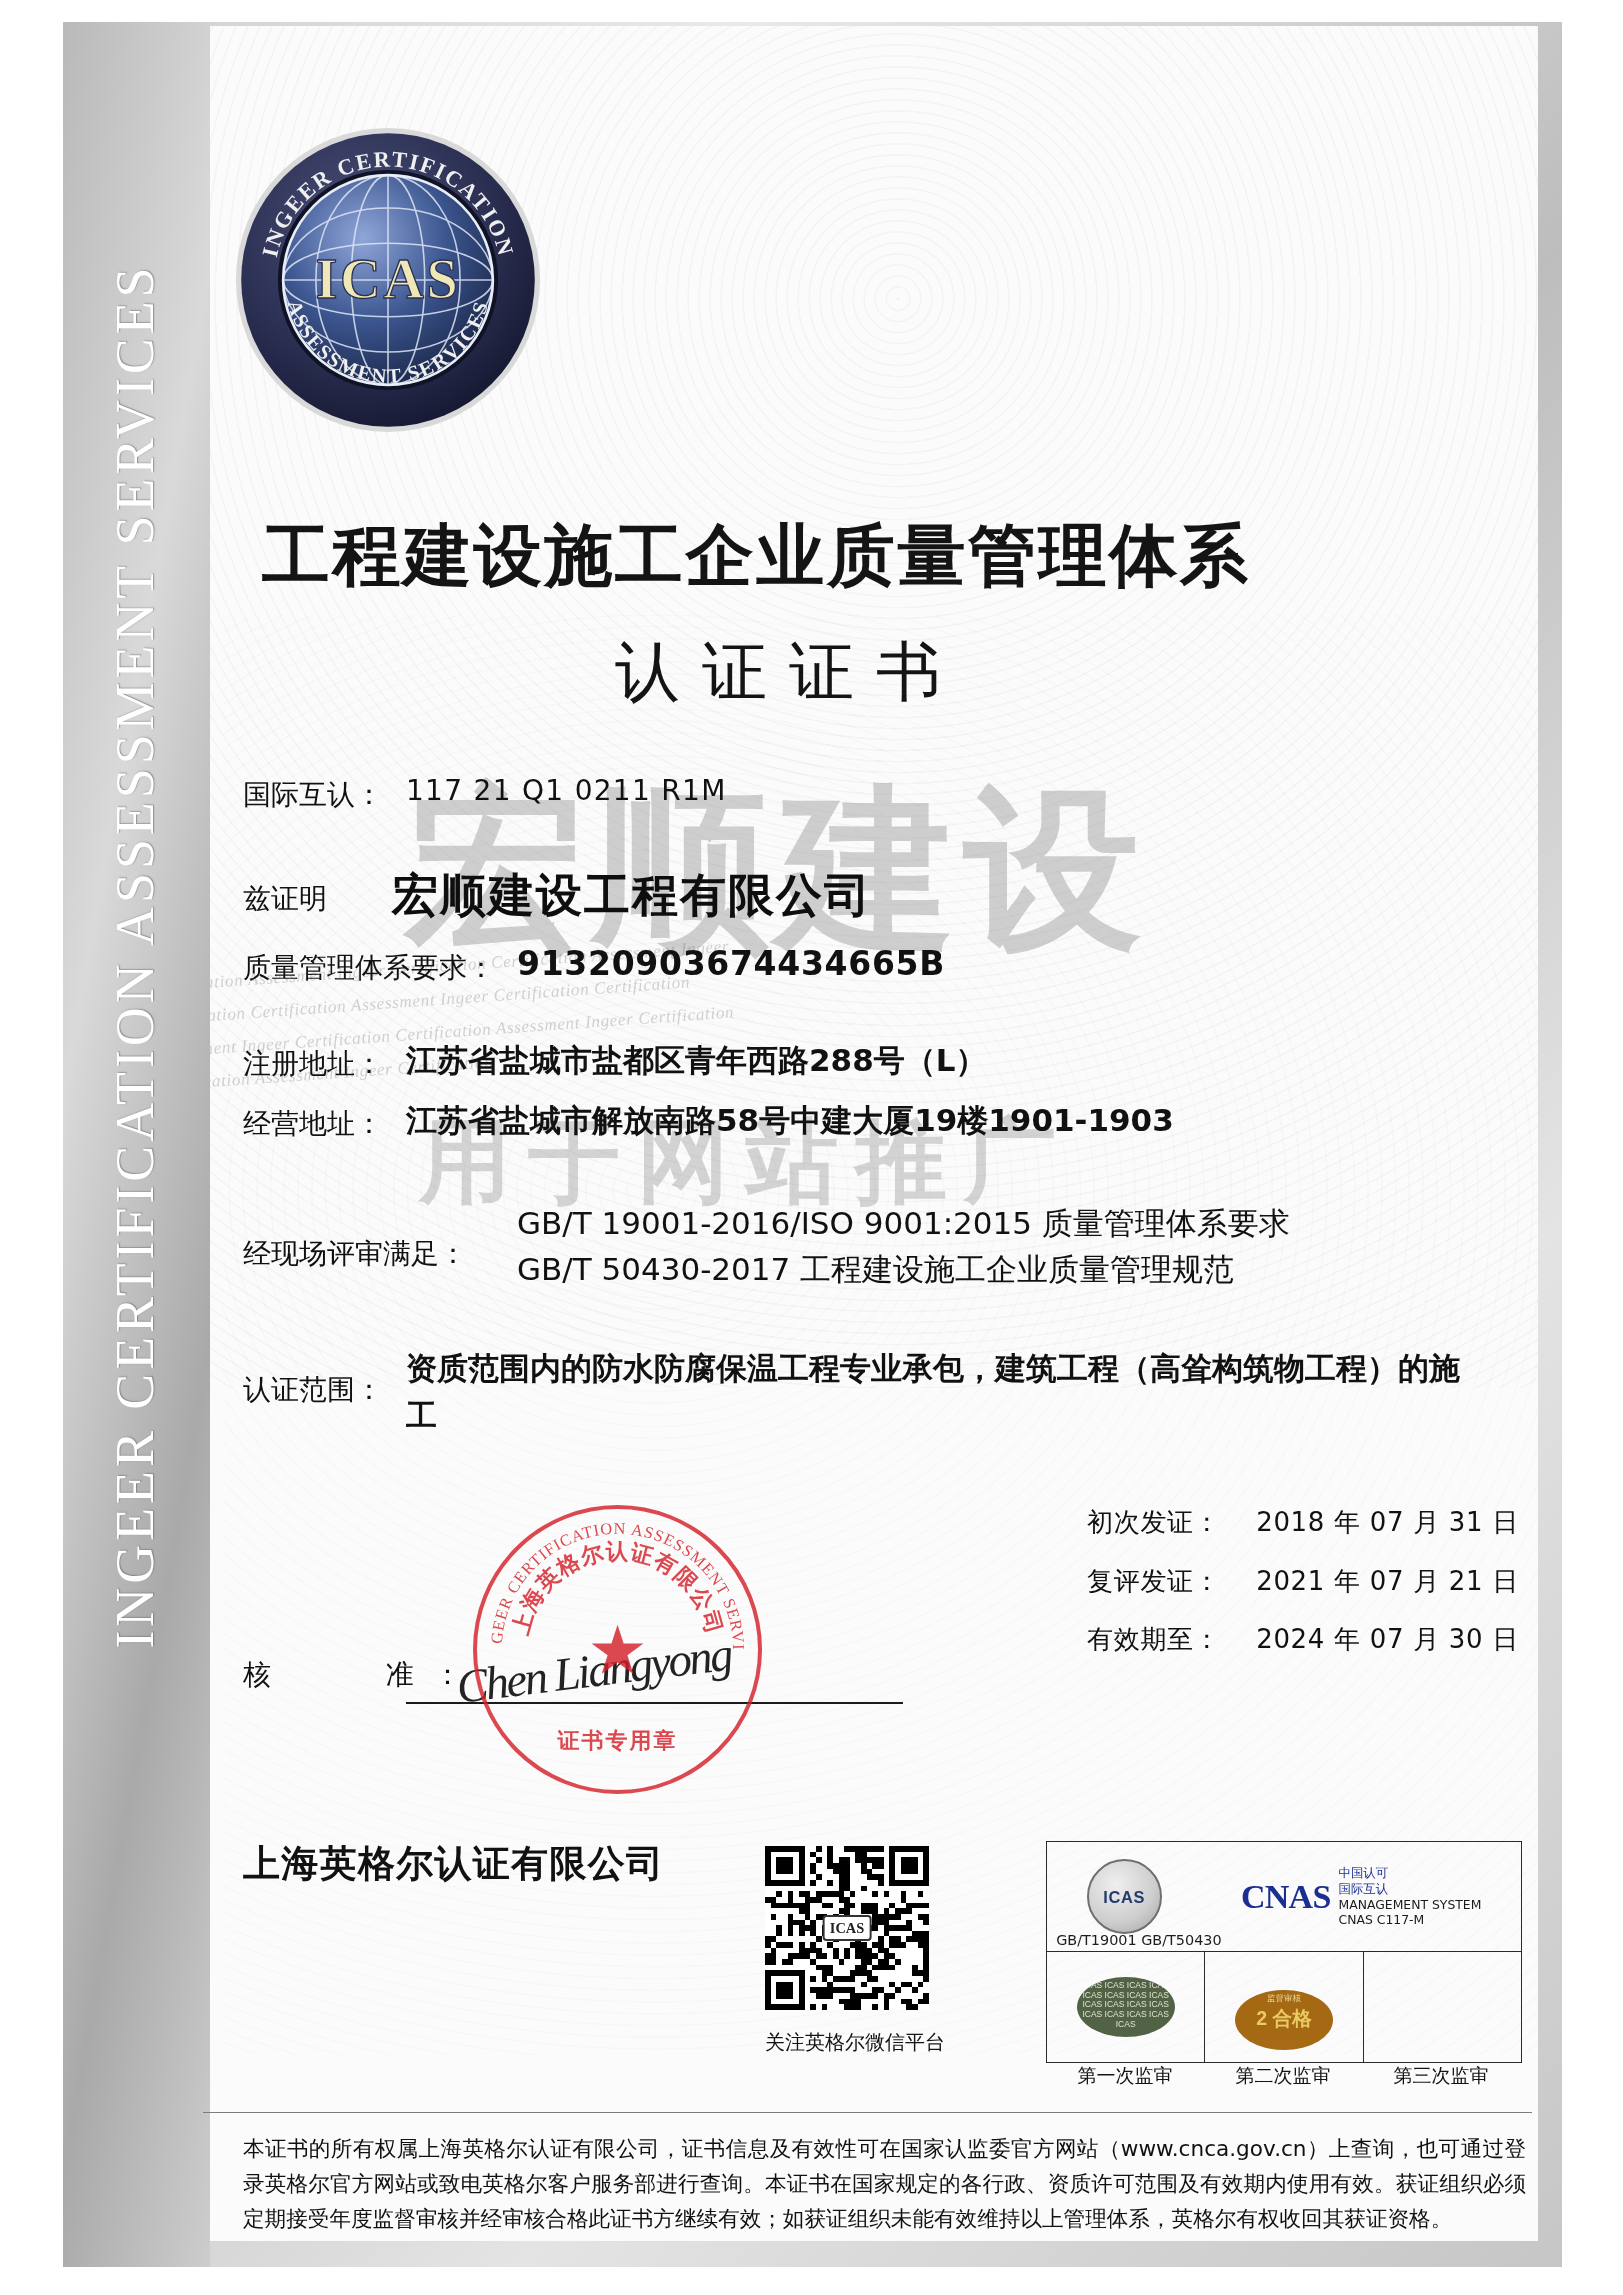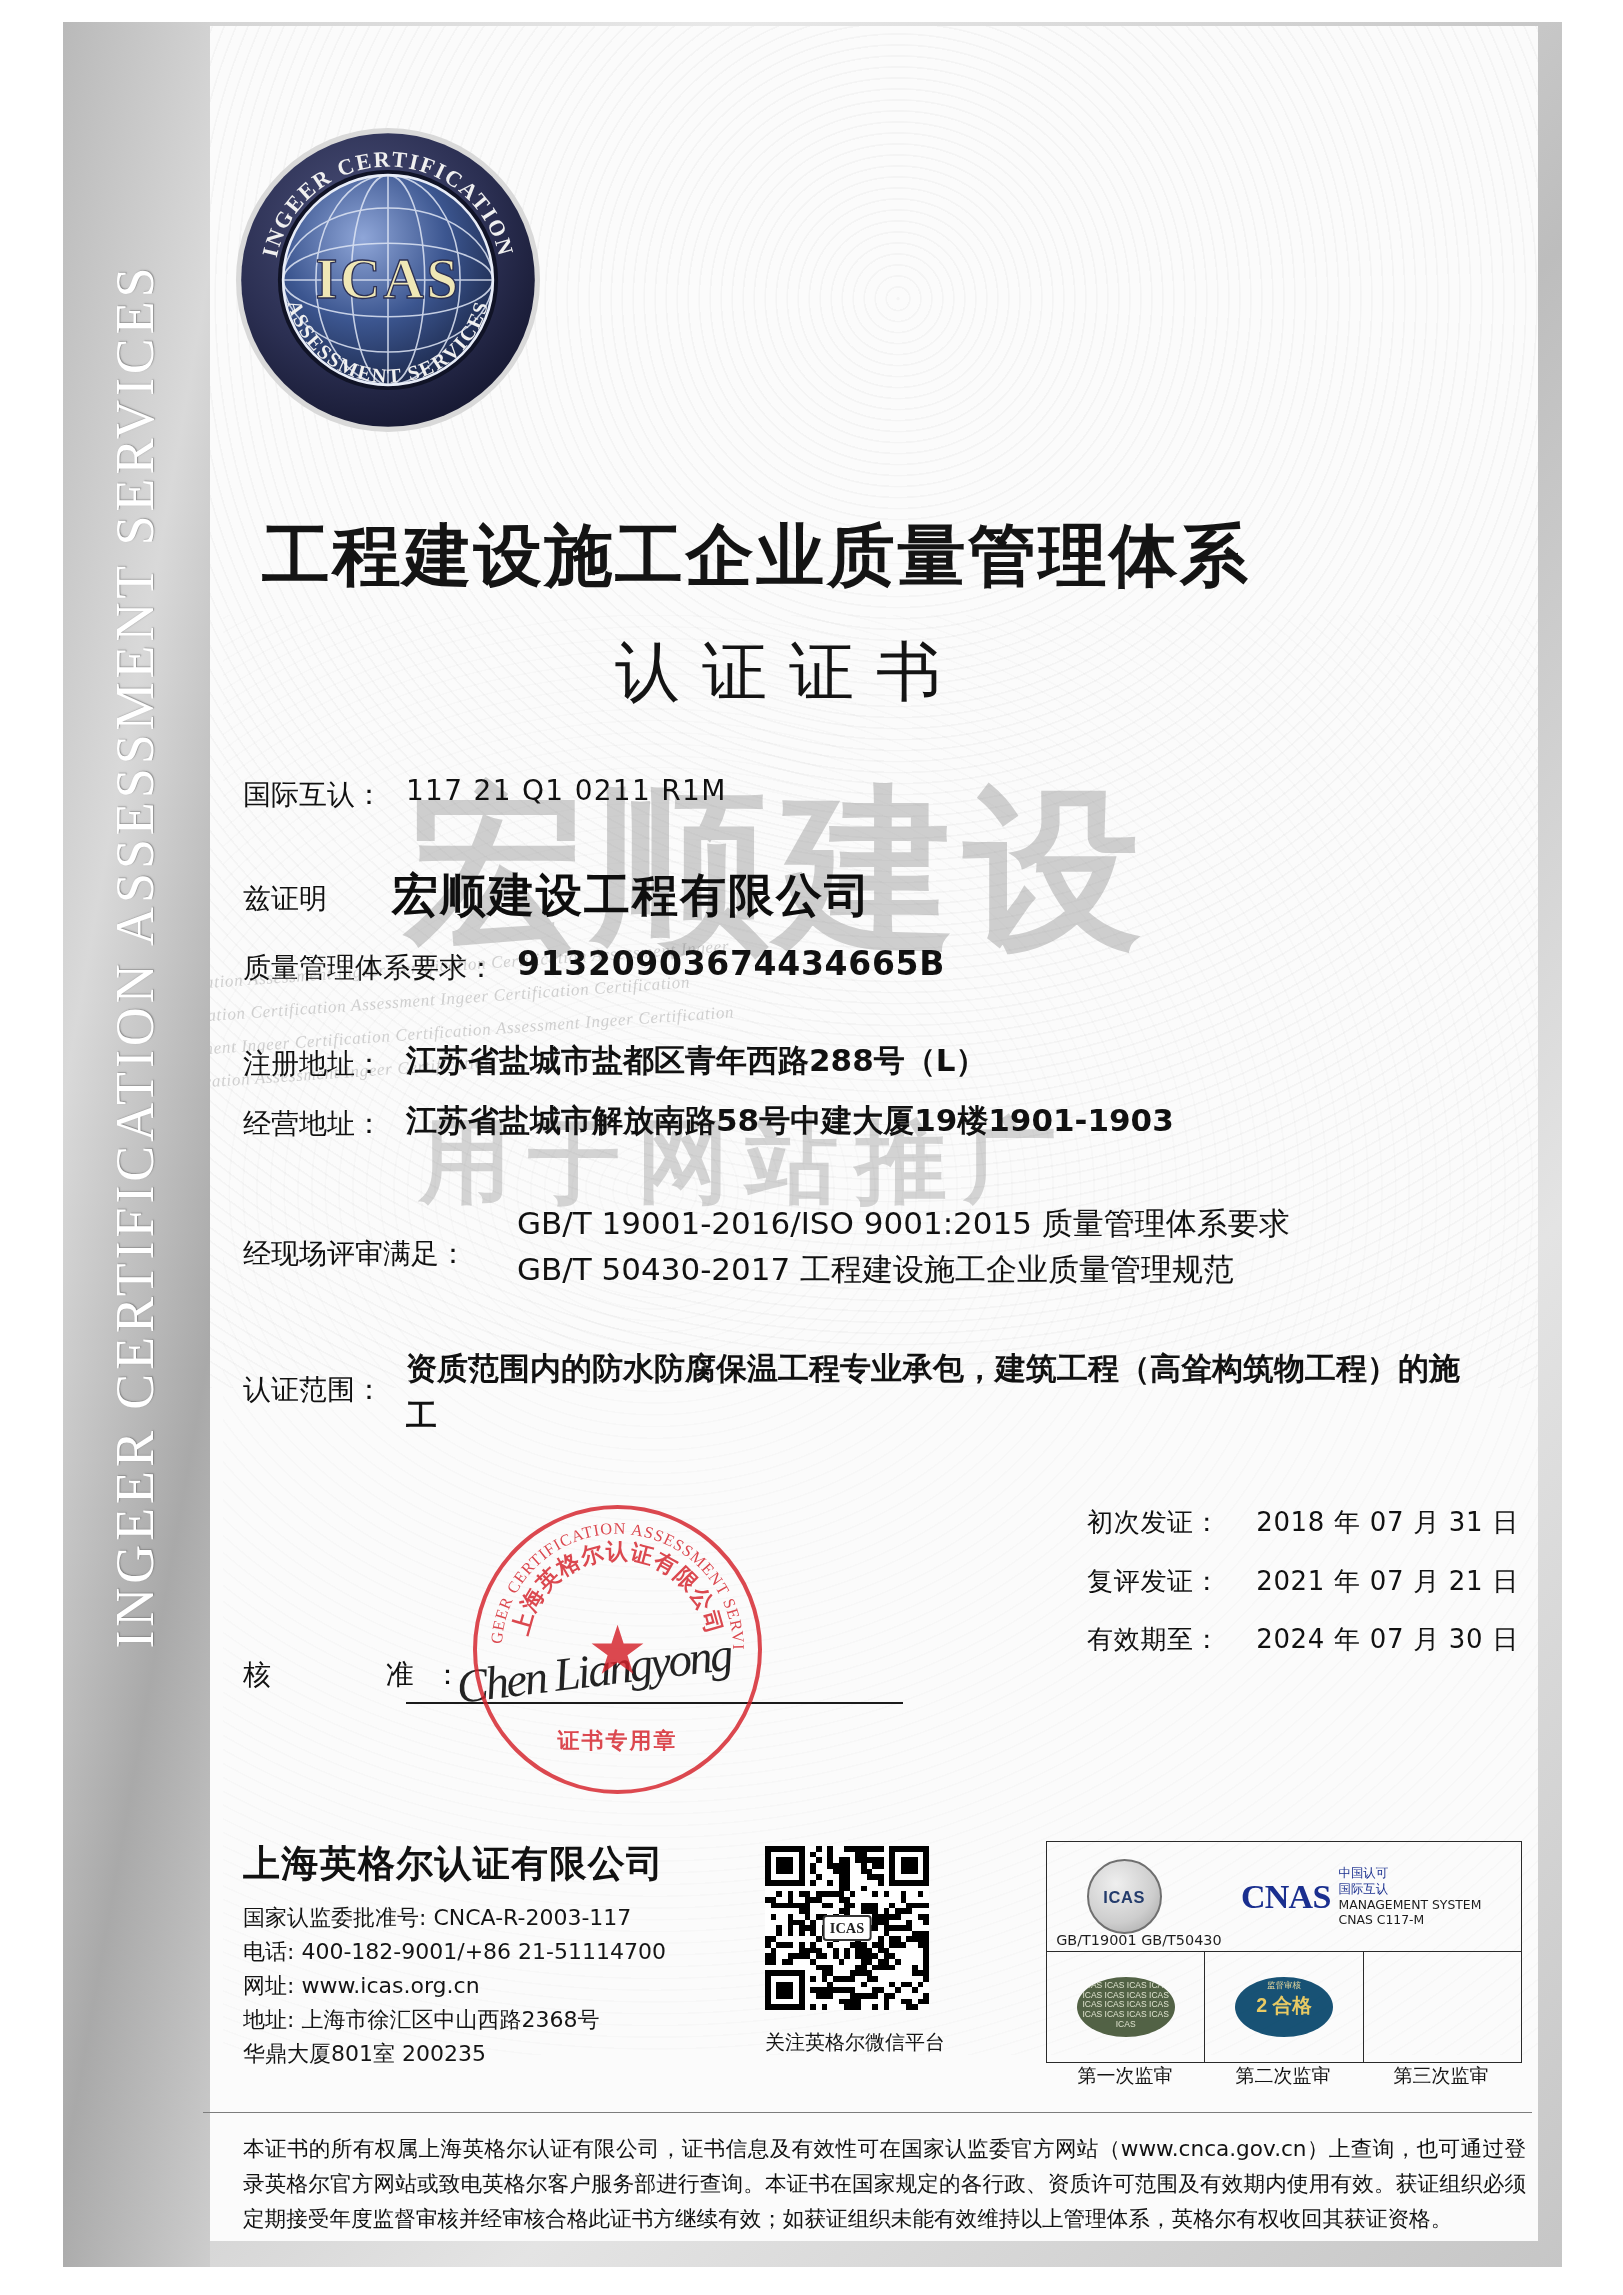--- a/index.html
+++ b/index.html
@@ -456,22 +456,23 @@
     color: #dfe4cf;
     font-size: 8.5px;
     line-height: 9.8px;
     overflow: hidden;
     text-align: center;
     padding: 3.9px 2.6px;
     box-sizing: border-box;
     opacity: 0.95;
   }
   .oval-mark.dark {
-    background: #0c4a6e;
+    background: #a16207;
     color: #e7d79a;
+    margin-top: 13px;
   }
   .oval-mark.dark .big {
     font-size: 19.6px;
     font-weight: bold;
     display: block;
     margin-top: 10.5px;
     color: #e9c85c;
   }
   .marks-caption-row {
     position: absolute;
@@ -627,27 +628,20 @@
       </defs>
       <text>
         <textPath href="#sArcCn" startOffset="50%" text-anchor="middle">上海英格尔认证有限公司</textPath>
       </text>
     </svg>
     <div class="stamp-star">★</div>
     <div class="stamp-bottom">证书专用章</div>
   </div>
 
   <div class="issuer-name">上海英格尔认证有限公司</div>
-  <div class="issuer-lines">
-    <div>国家认监委批准号: CNCA-R-2003-117</div>
-    <div>电话: 400-182-9001/+86 21-51114700</div>
-    <div>网址: www.icas.org.cn</div>
-    <div>地址: 上海市徐汇区中山西路2368号</div>
-    <div>华鼎大厦801室    200235</div>
-  </div>
 
   <div class="qr-wrap">
     <div class="qr">
       <svg id="qr-svg" viewBox="0 0 29 29" width="164" height="164" shape-rendering="crispEdges">
           <rect x="0" y="0" width="29" height="29" fill="#ffffff"></rect>
           <rect x="9" y="0" width="1" height="1" fill="#000"></rect>
           <rect x="11" y="0" width="1" height="1" fill="#000"></rect>
           <rect x="14" y="0" width="1" height="1" fill="#000"></rect>
           <rect x="15" y="0" width="1" height="1" fill="#000"></rect>
           <rect x="16" y="0" width="1" height="1" fill="#000"></rect>

